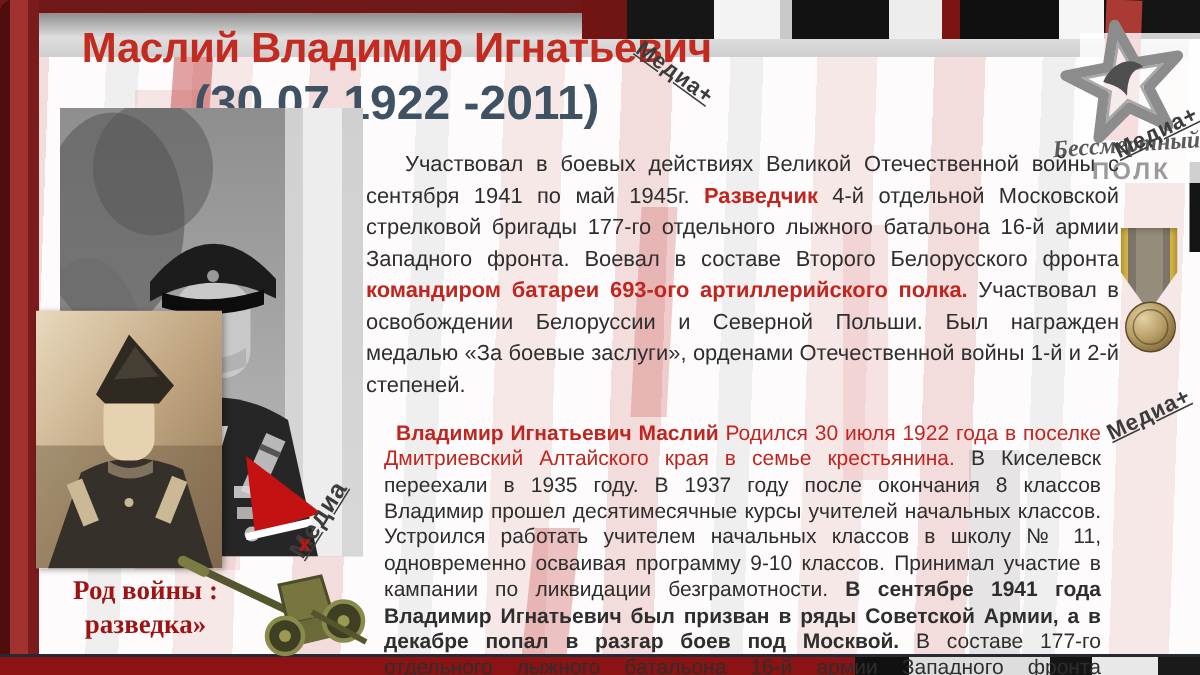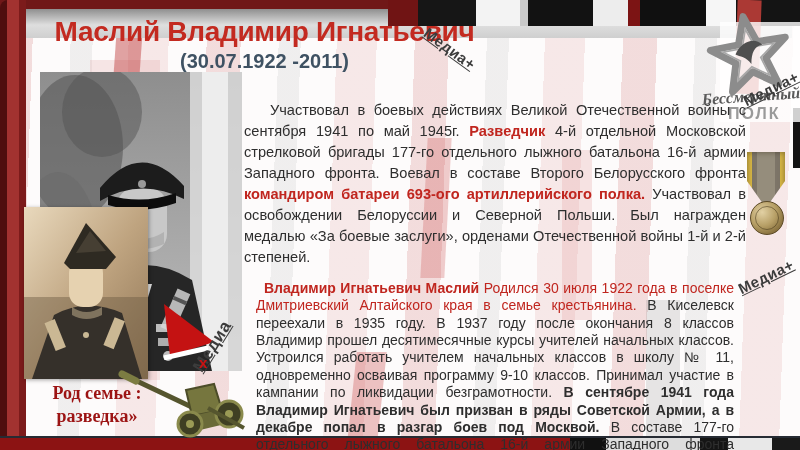--- a/index.html
+++ b/index.html
@@ -37,21 +37,21 @@
     border-radius:8px 0 0 0;}
   .film-bottom{position:absolute;left:0;bottom:0;right:0;height:12px;z-index:5;border-top:2px solid #262b33;
     background:linear-gradient(90deg,#8c1313 0 570px,#111 570px 606px,#ddd 606px 700px,
       #151515 700px 728px,#e8e8e8 728px 772px,#1a1a1a 772px 800px);}
   .right-sliver{position:absolute;right:0;top:108px;width:7px;height:60px;background:#141414;z-index:5;}
 
   
   .title{position:absolute;left:52px;top:16px;width:425px;text-align:center;z-index:6;
     font-size:28px;font-weight:700;color:var(--title-red);letter-spacing:-0.3px;}
   .dates{position:absolute;left:52px;top:50px;width:425px;text-align:center;z-index:6;
-    font-size:20px;font-weight:700;color:var(--dates-slate);}
+    font-size:32px;font-weight:700;color:var(--dates-slate);}
 
   .unit-box{position:absolute;left:455px;top:16px;width:228px;z-index:6;text-align:center;
     background:linear-gradient(rgba(222,222,222,.96),rgba(238,238,238,.96));
     border-radius:9px;padding:4px 2px 5px;box-shadow:0 1px 3px rgba(0,0,0,.25);}
   .unit-label{font-size:16px;font-weight:700;color:#333;}
   .unit-value{font-size:15px;font-weight:700;color:var(--accent-red);}
 
   
   .logo{position:absolute;right:-6px;top:0;width:118px;height:126px;z-index:6;}
 
@@ -193,21 +193,21 @@
         </g>
       <rect x="45" y="52" width="34" height="48" rx="14" fill="#e6d2b0"></rect>
       <path d="M40 56 L62 16 L92 50 L82 62 L46 62 Z" fill="#2e2a22"></path>
       <path d="M52 46 L66 24 L82 44 Z" fill="#463f33"></path>
       <path d="M48 100 Q62 110 78 100 L78 108 Q62 116 48 108 Z" fill="#c9b592" opacity=".5"></path>
       <circle cx="62" cy="128" r="3" fill="#c9b894"></circle>
     </svg>
   </div>
 
   <div class="branch">
-    <div>Род семье :</div>
+    <div>Род войны :</div>
     <div>разведка»</div>
   </div>
 
   <div class="gun">
     <svg viewBox="0 0 134 74">
       <line x1="6" y1="10" x2="82" y2="46" stroke="#55552e" stroke-width="5" stroke-linecap="round"></line>
       <line x1="6" y1="10" x2="20" y2="17" stroke="#7c7c42" stroke-width="7" stroke-linecap="round"></line>
       <polygon points="70,26 98,20 106,46 76,52" fill="#76763e" stroke="#4c4c28" stroke-width="2"></polygon>
       <polygon points="76,52 120,42 126,56 84,66" fill="#6a6a38"></polygon>
       <circle cx="74" cy="60" r="12" fill="#3f3f23" stroke="#8a8a4c" stroke-width="3"></circle>

